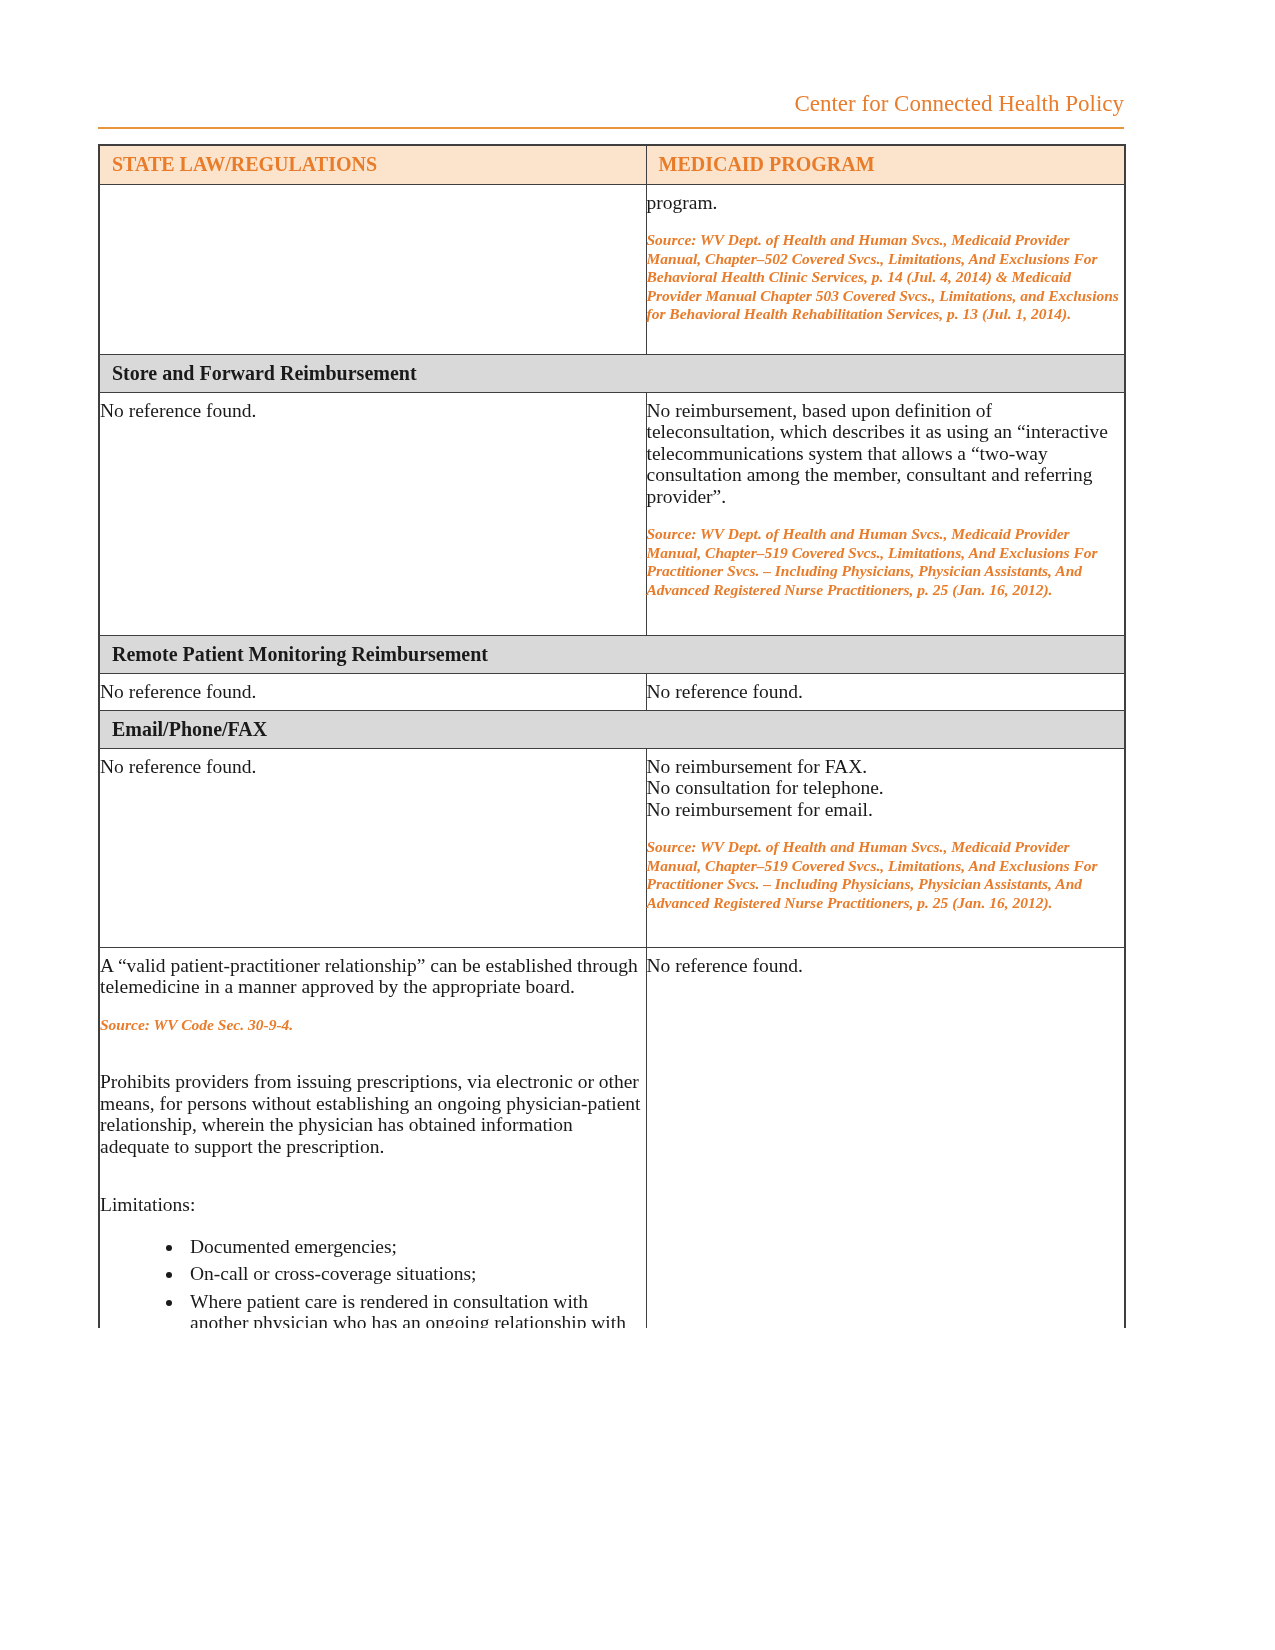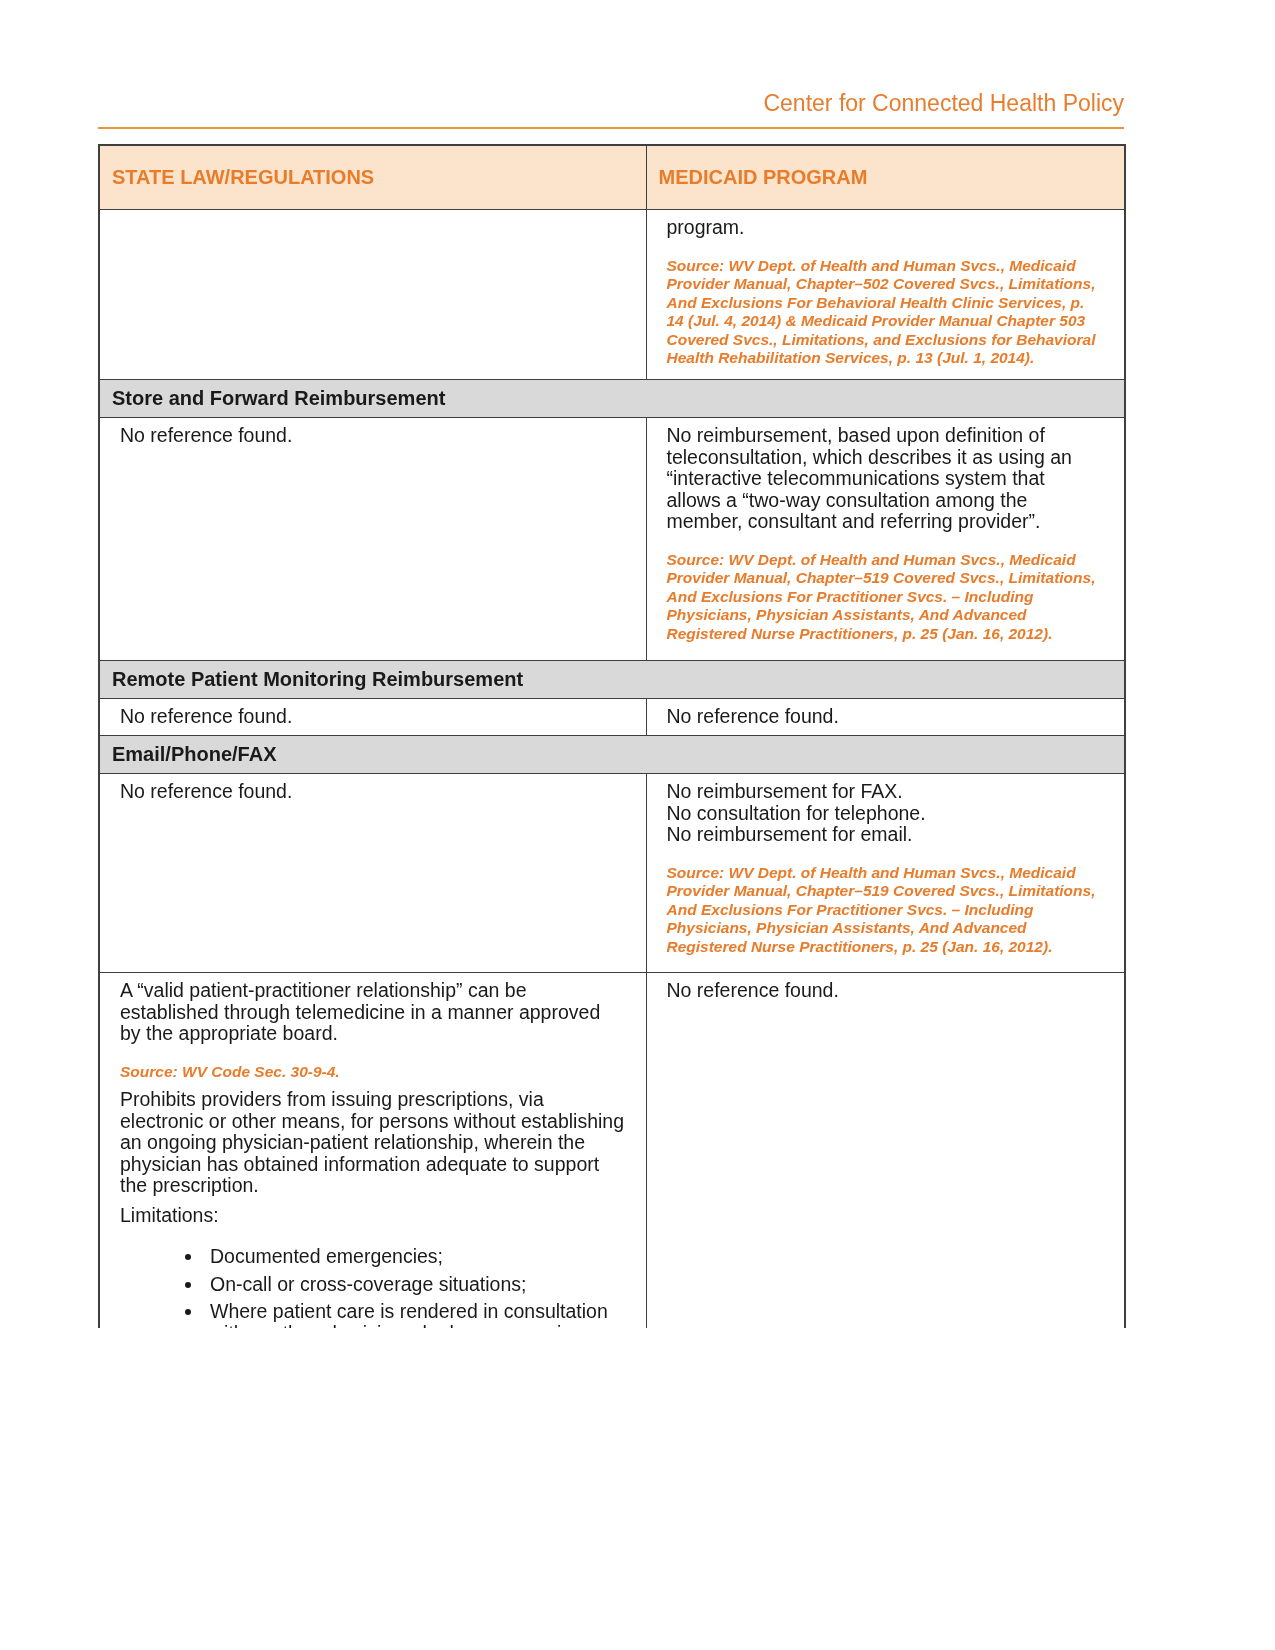--- a/index.html
+++ b/index.html
@@ -2,21 +2,21 @@
 <html><head>
 <meta charset="utf-8">
 <style>
   * { box-sizing: border-box; }
   html, body { margin: 0; padding: 0; background: #ffffff; }
   .page {
     position: relative;
     width: 1275px;
     height: 1328px;
     background: #ffffff;
-    font-family: Liberation Sans, sans-serif;
+    font-family: Liberation Serif, serif;
     color: #1a1a1a;
     overflow: hidden;
   }
   .doc {
     position: absolute;
     left: 98px;
     top: 0;
     width: 1026px;
   }
   .page-title {
@@ -45,39 +45,39 @@
     text-align: left;
   }
   col.c1 { width: 547px; }
   col.c2 { width: 479px; }
   th.col-header {
     height: 39px;
     background: #FCE4CC;
     color: #E87C2A;
     font-size: 20px;
     font-weight: bold;
-    padding: 20px 12px;
+    padding: 7px 12px;
   }
   td.section-header {
     height: 38px;
     background: #D9D9D9;
     color: #1a1a1a;
     font-size: 20px;
     font-weight: bold;
     padding: 7px 12px;
     margin-left: 45px;
   }
   td.cell {
     background: #ffffff;
     font-size: 19.5px;
     line-height: 21.5px;
-    padding: 7px 20px;
+    padding: 7px 0;
   }
   td.cell p { margin: 0; }
-  td.cell p.gap { margin-top: 8px; }
+  td.cell p.gap { margin-top: 37px; }
   p.source {
     color: #E87C2A;
     font-weight: bold;
     font-style: italic;
     font-size: 15.5px;
     line-height: 18.5px;
     margin-top: 18px !important;
   }
   .h-rowA { height: 170px; }
   .h-rowB { height: 243px; }

